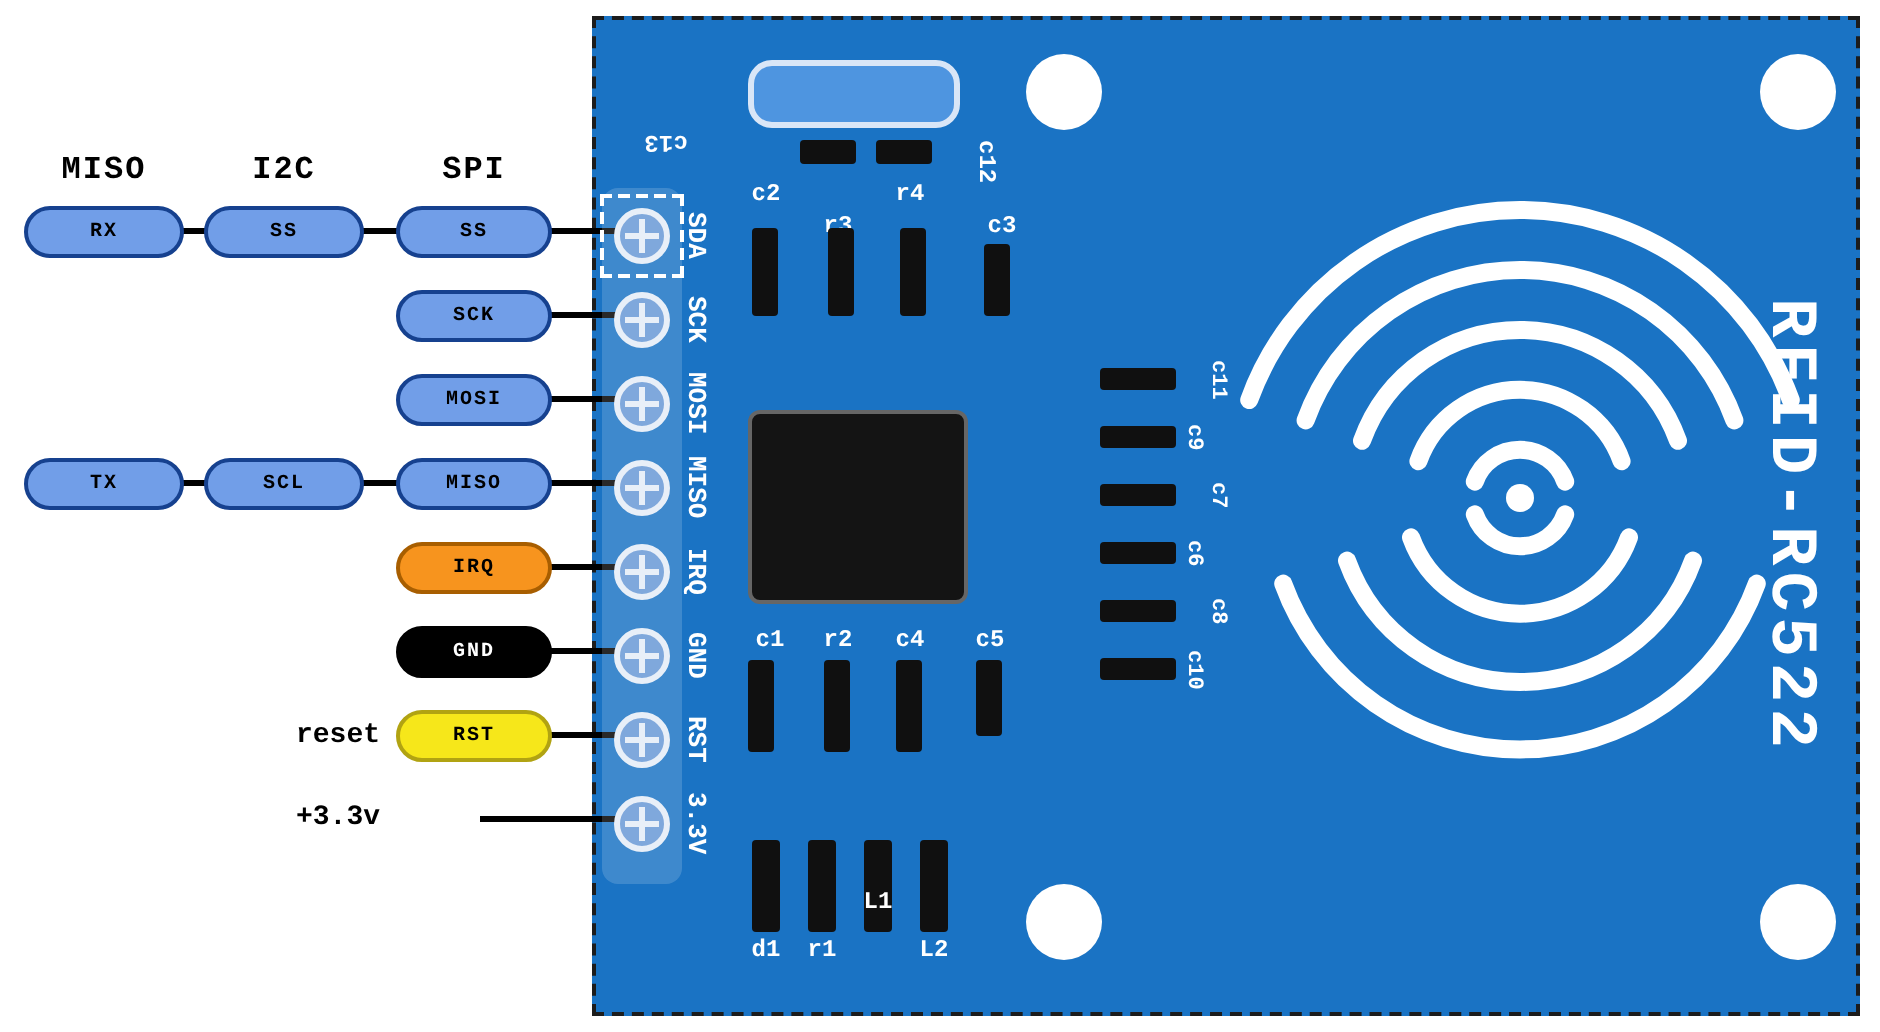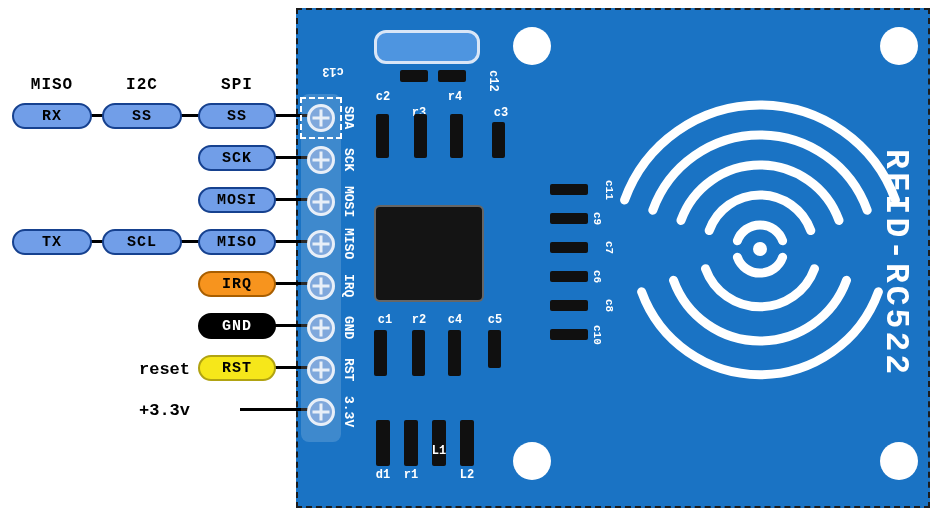--- a/index.html
+++ b/index.html
@@ -2,27 +2,27 @@
 <html style="--board_blue: #1a73c4; --pill_blue: #719ee8; --pill_blue_border: #16418f; --pill_orange: #f7941e; --pill_orange_border: #a85e00; --pill_yellow: #f6e71a; --pill_yellow_border: #b1a312; --pill_red: #cd5c5c; --pill_red_border: #5f1f1f; --pill_black: #000000; --crystal_fill: #4e95e0; --crystal_border: #d9e6f7; --chip_black: #141414; --silkscreen: #ffffff;"><head>
 <meta charset="utf-8">
 <style>
   html,body{margin:0;padding:0;background:#fff;}
   .stage{
     position:relative;width:940px;height:516px;background:#fff;overflow:hidden;
     font-family:"Liberation Mono","DejaVu Sans Mono",monospace;font-weight:bold;color:#000;
   }
   
   .hdr{position:absolute;font-size:16px;text-align:center;letter-spacing:1px;}
-  .note{position:absolute;font-size:17px;text-align:right;}
+  .note{position:absolute;font-size:14px;text-align:right;}
   .wire{position:absolute;height:3px;background:#000;z-index:1;}
   .pill{
     position:absolute;height:26px;border-radius:14px;box-sizing:border-box;
     border:2px solid var(--pill_blue_border);background:var(--pill_blue);
     display:flex;align-items:center;justify-content:center;
-    font-size:15px;z-index:3;letter-spacing:1px;text-align:center;
+    font-size:10px;z-index:3;letter-spacing:1px;text-align:center;
   }
   .pill.orange{background:var(--pill_orange);border-color:var(--pill_orange_border);}
   .pill.black{background:var(--pill_black);border-color:var(--pill_black);color:#fff;}
   .pill.yellow{background:var(--pill_yellow);border-color:var(--pill_yellow_border);}
   .pill.red{background:var(--pill_red);border-color:var(--pill_red_border);}
   
   .board{
     position:absolute;left:296px;top:8px;width:634px;height:500px;box-sizing:border-box;
     background:var(--board_blue);border:2px dashed #1c1c1c;
   }

